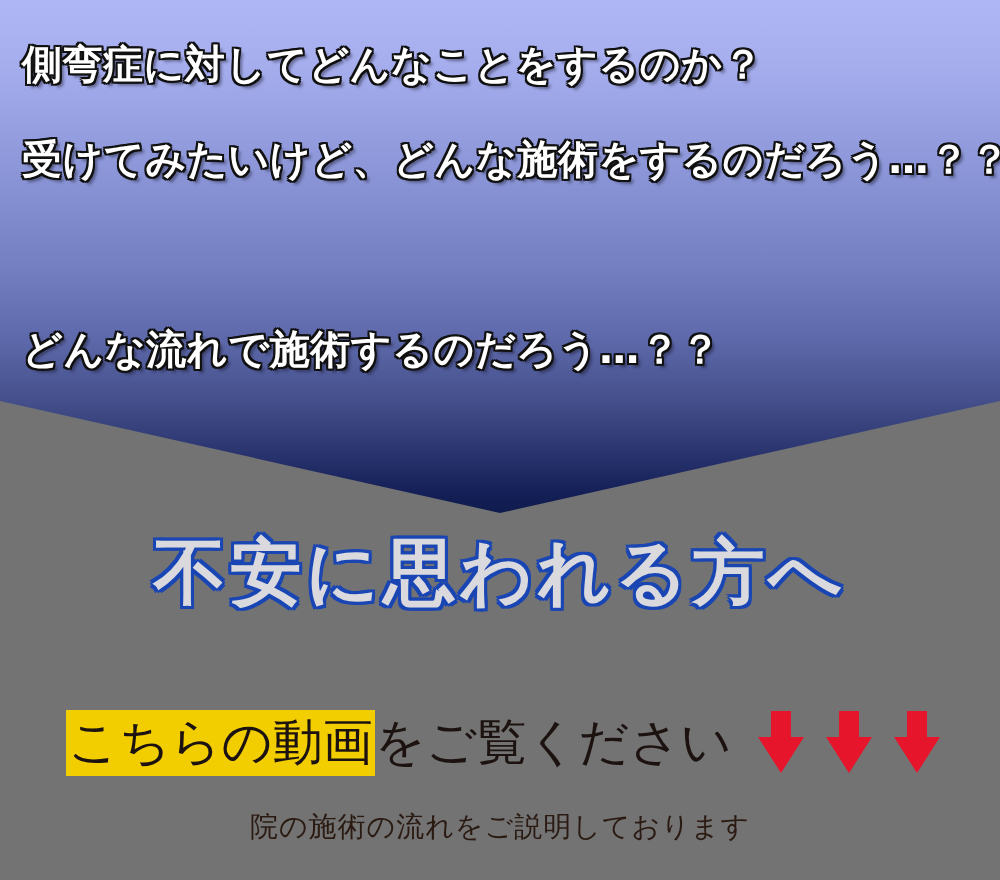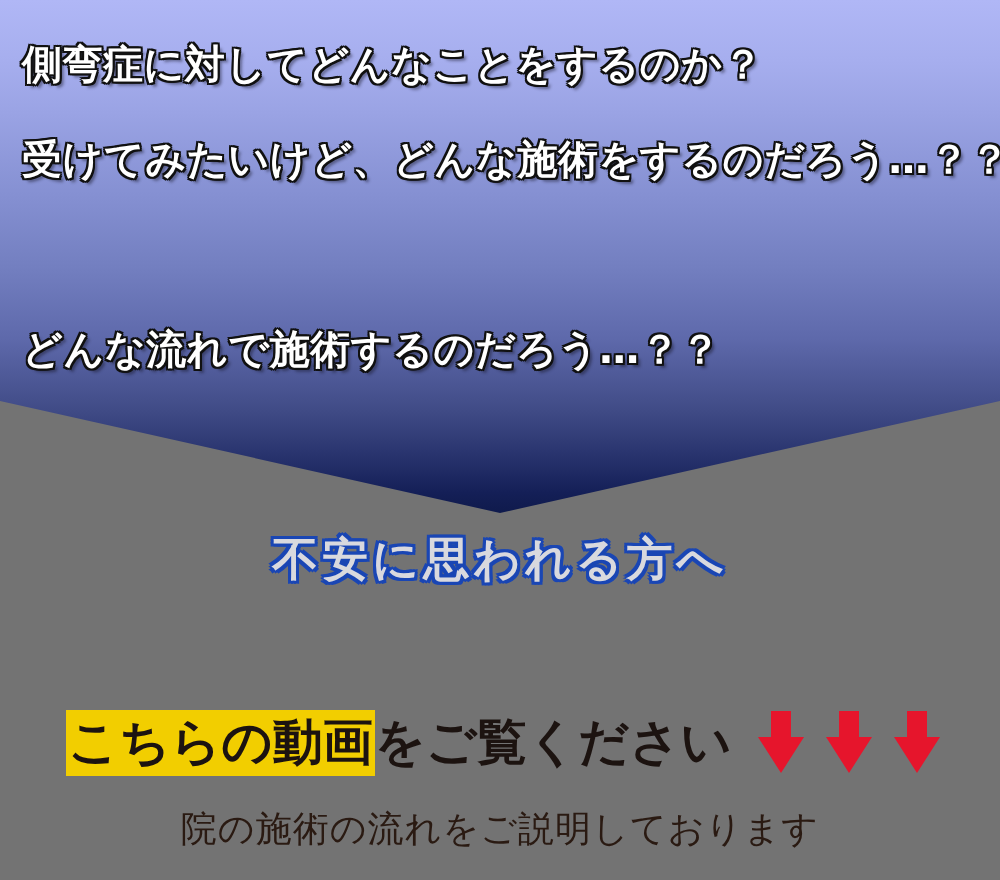--- a/index.html
+++ b/index.html
@@ -79,21 +79,21 @@
 
   
   .headline {
     position: absolute;
     left: 0;
     top: 536px;
     width: 1000px;
     text-align: center;
     font-family: "DejaVu Sans", "Liberation Sans", sans-serif;
     font-weight: bold;
-    font-size: 46px;
+    font-size: 72px;
     line-height: 1;
     letter-spacing: 4px;
     color: #d9d9de;
     text-shadow:
        -3px  0   0 #1a46b4,
         3px  0   0 #1a46b4,
         0   -3px 0 #1a46b4,
         0    3px 0 #1a46b4,
        -3px -3px 0 #1a46b4,
         3px -3px 0 #1a46b4,
@@ -108,21 +108,20 @@
   .cta {
     position: absolute;
     left: 0;
     top: 706px;
     width: 1000px;
     display: flex;
     align-items: center;
     justify-content: flex-start;
     padding-left: 66px;
     box-sizing: border-box;
-    font-weight: bold;
   }
 
   .cta-text {
     font-family: "DejaVu Sans", "Liberation Sans", sans-serif;
     font-size: 50px;
     line-height: 72px;
     color: #1c1310;
     white-space: nowrap;
     letter-spacing: 0px;
   }
@@ -162,22 +161,22 @@
     border-top: 36px solid #e6152c;
   }
 
   
   .subcaption {
     position: absolute;
     left: 0;
     top: 810px;
     width: 1000px;
     text-align: center;
-    font-family: Liberation Mono, monospace;
-    font-size: 36px;
+    font-family: Liberation Sans, sans-serif;
+    font-size: 28px;
     line-height: 1.2;
     color: #2a1a12;
     letter-spacing: 1px;
     white-space: nowrap;
   }
 </style>
 </head>
 <body>
 
 <div id="page">

